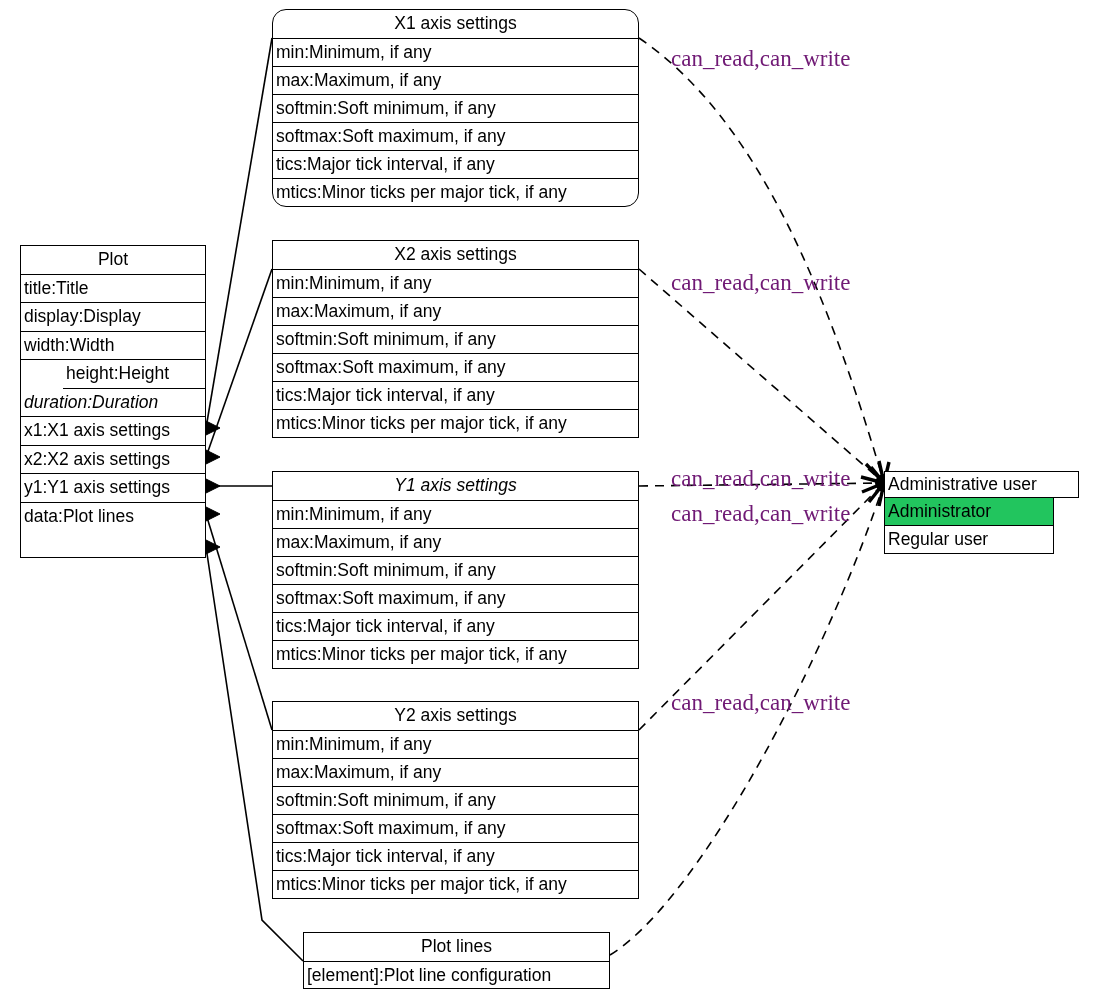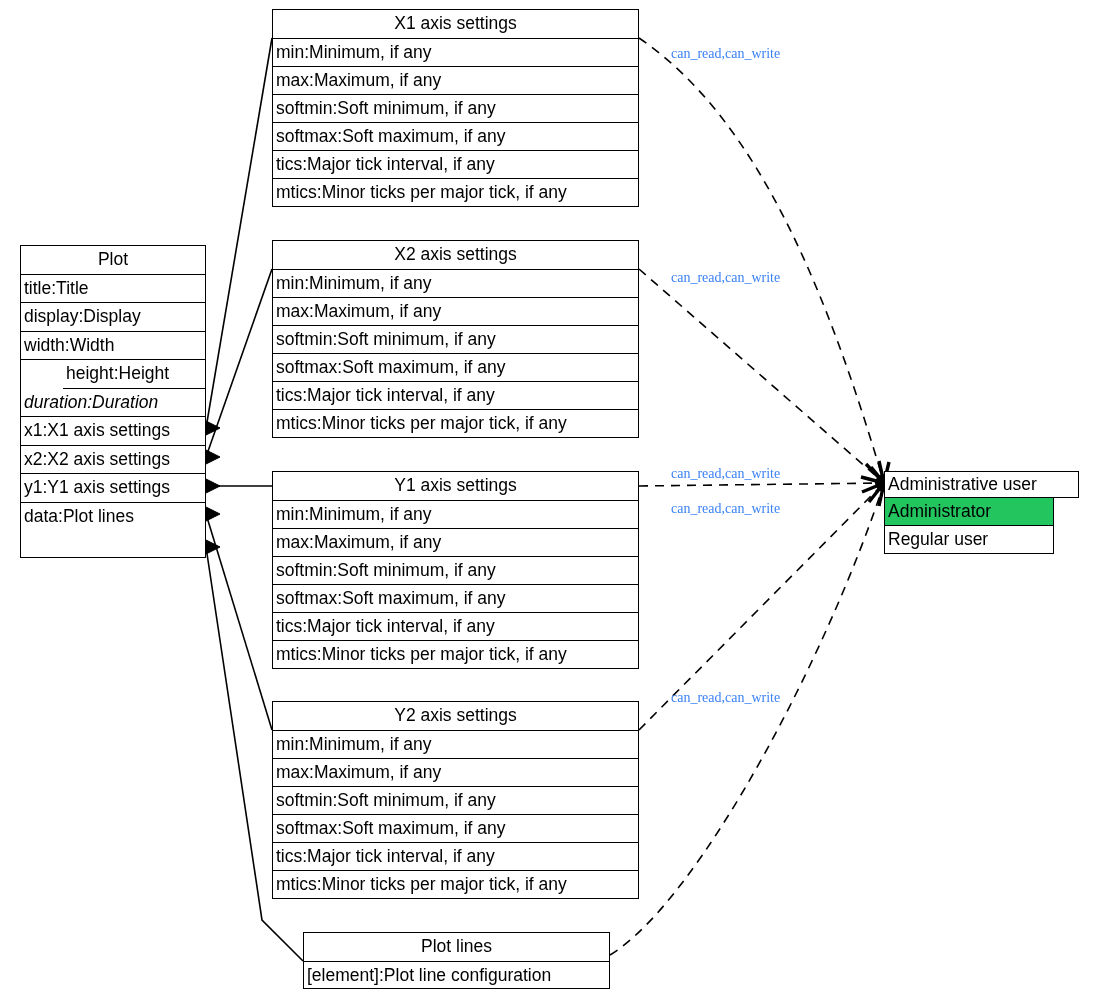--- a/index.html
+++ b/index.html
@@ -46,23 +46,23 @@
     justify-content: center;
     text-align: center;
   }
   .uml-row.attr {
     justify-content: flex-start;
     padding-left: 3px;
   }
   .edge-label {
     position: absolute;
     font-family: "Liberation Serif", serif;
-    font-size: 14px;
+    font-size: 23px;
     line-height: 1;
-    color: #3b82f6;
+    color: #701a75;
     white-space: nowrap;
     z-index: 3;
   }
 </style>
 </head>
 <body>
 
 <div id="canvas">
 
   <svg id="edges" viewBox="0 0 1096 1001" width="1096" height="1001">
@@ -106,42 +106,42 @@
     <div class="uml-row attr" style="height:29px;">display:Display</div>
     <div class="uml-row attr" style="height:28px;">width:Width</div>
     <div class="uml-row attr" style="height:29px;margin-left:42px;">height:Height</div>
     <div class="uml-row attr" style="height:28px;font-style:italic;">duration:Duration</div>
     <div class="uml-row attr" style="height:29px;">x1:X1 axis settings</div>
     <div class="uml-row attr" style="height:28px;">x2:X2 axis settings</div>
     <div class="uml-row attr" style="height:29px;">y1:Y1 axis settings</div>
     <div class="uml-row attr" style="height:28px;">data:Plot lines</div>
   </div>
 
-  <div class="uml-box" style="left:272px; top:9px; width:367px; height:198px;">
+  <div class="uml-box" style="left:272px; top:9px; width:367px; height:198px;border-radius:14px;">
     <div class="uml-row header" style="height:29px;">X1 axis settings</div>
     <div class="uml-row attr" style="height:28px;">min:Minimum, if any</div>
     <div class="uml-row attr" style="height:28px;">max:Maximum, if any</div>
     <div class="uml-row attr" style="height:28px;">softmin:Soft minimum, if any</div>
     <div class="uml-row attr" style="height:28px;">softmax:Soft maximum, if any</div>
     <div class="uml-row attr" style="height:28px;">tics:Major tick interval, if any</div>
     <div class="uml-row attr" style="height:28px;">mtics:Minor ticks per major tick, if any</div>
   </div>
 
   <div class="uml-box" style="left:272px; top:240px; width:367px; height:198px;">
     <div class="uml-row header" style="height:29px;">X2 axis settings</div>
     <div class="uml-row attr" style="height:28px;">min:Minimum, if any</div>
     <div class="uml-row attr" style="height:28px;">max:Maximum, if any</div>
     <div class="uml-row attr" style="height:28px;">softmin:Soft minimum, if any</div>
     <div class="uml-row attr" style="height:28px;">softmax:Soft maximum, if any</div>
     <div class="uml-row attr" style="height:28px;">tics:Major tick interval, if any</div>
     <div class="uml-row attr" style="height:28px;">mtics:Minor ticks per major tick, if any</div>
   </div>
 
   <div class="uml-box" style="left:272px; top:471px; width:367px; height:198px;">
-    <div class="uml-row header" style="height:29px;">Y1 axis settings</div>
+    <div class="uml-row header" style="height:29px;font-style:italic;">Y1 axis settings</div>
     <div class="uml-row attr" style="height:28px;">min:Minimum, if any</div>
     <div class="uml-row attr" style="height:28px;">max:Maximum, if any</div>
     <div class="uml-row attr" style="height:28px;">softmin:Soft minimum, if any</div>
     <div class="uml-row attr" style="height:28px;">softmax:Soft maximum, if any</div>
     <div class="uml-row attr" style="height:28px;">tics:Major tick interval, if any</div>
     <div class="uml-row attr" style="height:28px;">mtics:Minor ticks per major tick, if any</div>
   </div>
 
   <div class="uml-box" style="left:272px; top:701px; width:367px; height:198px;">
     <div class="uml-row header" style="height:29px;">Y2 axis settings</div>

